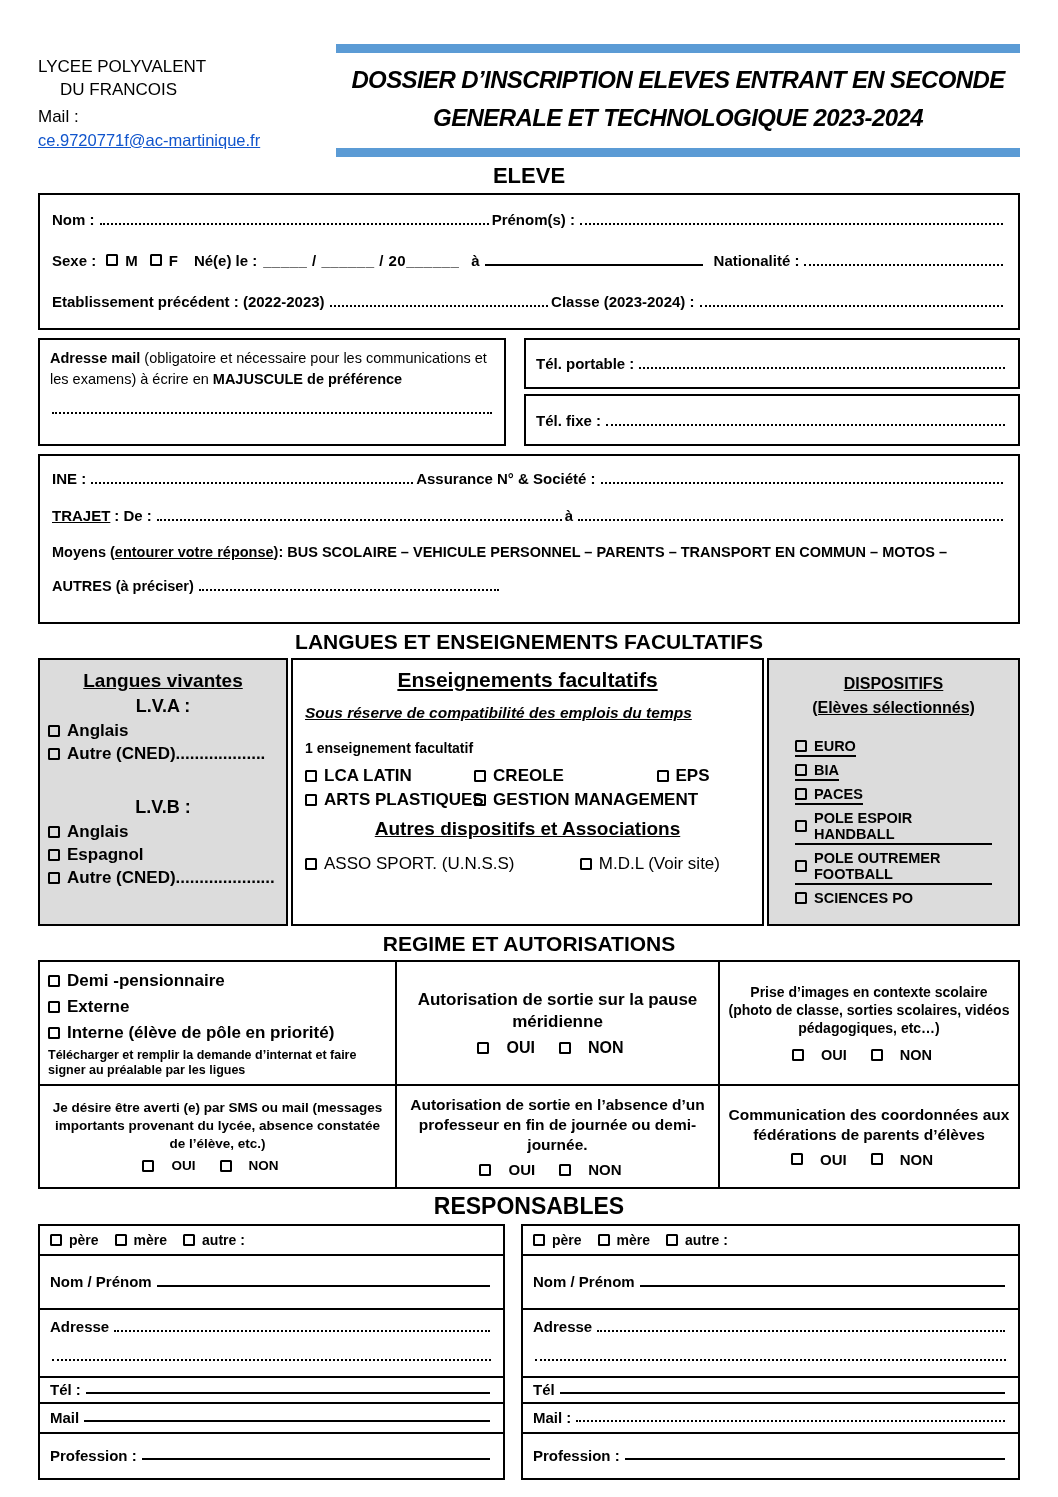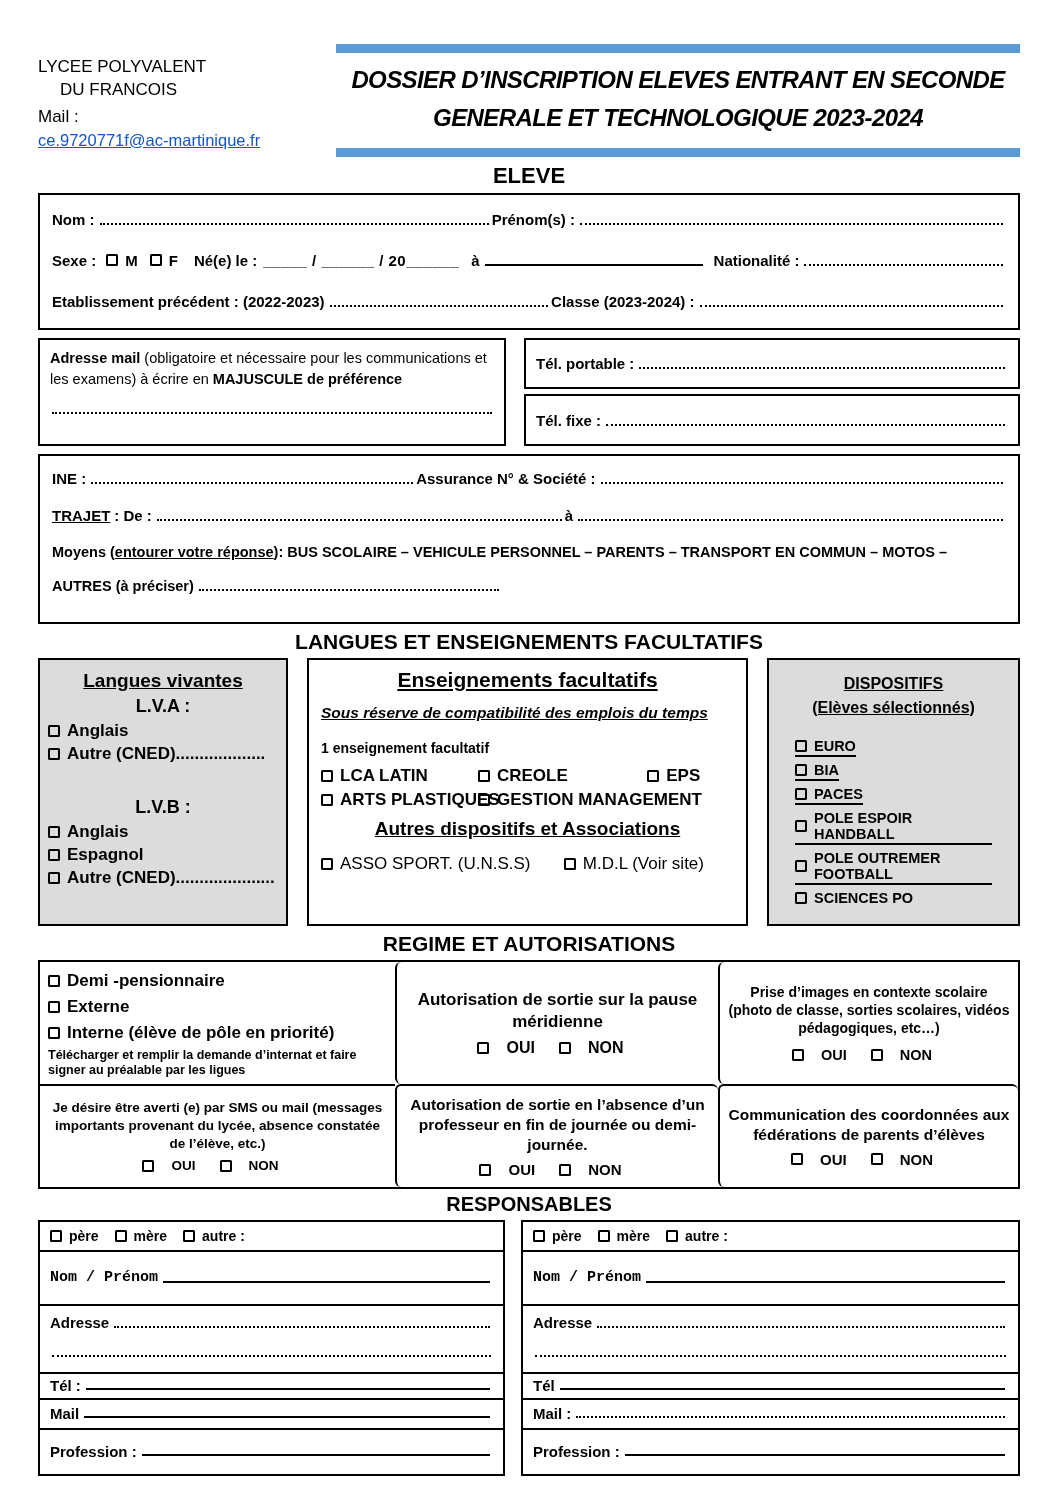--- a/index.html
+++ b/index.html
@@ -55,21 +55,21 @@
   .telcol { flex:1; display:flex; flex-direction:column; gap:5px; }
   .telbox { flex:1; padding:6px 10px; display:flex; flex-direction:column; justify-content:center; }
 
   
   .inebox { margin-top:8px; padding:14px 12px 8px; }
   .inebox .line { margin-bottom:20px; }
   .moyens { font-weight:700; font-size:14.5px; margin-bottom:18px; }
   .autres-dots { width:300px; }
 
   
-  .cols { display:flex; gap:19px; margin-top:2px; }
+  .cols { display:flex; gap:3px; margin-top:2px; }
   .gcol { background:var(--panel-gray,#dcdcdc); }
   .col-left  { width:250px; padding:10px 8px; }
   .col-mid   { flex:1; padding:8px 12px; background:#fff; }
   .col-right { width:253px; padding:12px 10px; }
   .lv-title { text-align:center; font-weight:700; font-size:19px; text-decoration:underline; margin-bottom:2px; }
   .lv-sub   { text-align:center; font-weight:700; font-size:18px; margin:4px 0; }
   .lv-item  { font-weight:700; font-size:17px; margin:3px 0; display:flex; align-items:center; }
   .lv-gap   { height:26px; }
   .ef-title { text-align:center; font-weight:700; font-size:21px; text-decoration:underline; margin-bottom:12px; }
   .ef-sub   { font-weight:700; font-style:italic; font-size:15.5px; text-decoration:underline; margin-bottom:18px; }
@@ -81,37 +81,37 @@
   .disp-title { text-align:center; font-weight:700; font-size:16px; text-decoration:underline; line-height:1.5; }
   .disp-list { margin-top:18px; }
   .disp-item { font-weight:700; font-size:14.5px; margin:5px 16px; display:flex; align-items:center; }
   .disp-item .txtwrap { border-bottom:2px solid #000; display:inline-flex; align-items:center; padding-bottom:1px; }
   .disp-item.nounder .txtwrap { border-bottom:none; }
 
   
   .regime { margin-top:2px; border:2.5px solid #000; display:grid;
             grid-template-columns:355px 323px 1fr; grid-template-rows:122px 103px; }
   .rcell { padding:6px 8px; display:flex; flex-direction:column; justify-content:center; }
-  .bl { border-left:2.5px solid #000;border-radius:6px; }
+  .bl { border-left:2.5px solid #000; }
   .bt { border-top:2.5px solid #000; }
   .pension-item { font-weight:700; font-size:17px; display:flex; align-items:center; margin:3px 0; }
   .pension-note { font-weight:700; font-size:12.5px; line-height:1.25; margin-top:2px; }
   .rtext { font-weight:700; text-align:center; line-height:1.3; }
   .t17 { font-size:17px; } .t15 { font-size:15.5px; } .t14 { font-size:14px; } .t13 { font-size:13.5px; }
   .mt6 { margin-top:6px; } .mt10 { margin-top:10px; }
 
   
   .resp-row { display:flex; gap:16px; margin-top:2px; }
   .rblock { border:2.5px solid #000; }
   .rb-left { width:467px; } .rb-right { flex:1; }
   .rb-row { border-bottom:2.5px solid #000; display:flex; align-items:center; padding:0 10px; }
   .rb-row:last-child { border-bottom:none; }
   .rb-head { height:30px; gap:16px; font-weight:700; font-size:14px; }
   .rb-head .hitem { display:flex; align-items:center; }
-  .rb-nom { height:54px;font-family:Liberation Mono, monospace; } .rb-adr { height:68px; display:block; padding-top:8px; }
+  .rb-nom { height:54px; } .rb-adr { height:68px; display:block; padding-top:8px; }
   .rb-tel { height:26px; } .rb-mail { height:30px; } .rb-prof { height:44px; }
   .rb-row .lbl { font-size:15px; }
   .adr-line2 { border-bottom:2.2px dotted #000; margin:24px 2px 0; }
 </style>
 </head>
 <body>
 
 <div class="page">
 
   <div class="top">
@@ -385,21 +385,21 @@
       <div class="rtext t15">Communication des coordonnées aux fédérations de parents d’élèves</div>
       <div class="ouinon mt6" style="font-size:15px">
         <span class="cb"></span>
           <span class="onl">OUI</span>
         <span class="cb"></span>
           <span class="onl">NON</span>
       </div>
     </div>
   </div>
 
-  <div class="h1" style="font-size:20px; margin-top:4px;">RESPONSABLES</div>
+  <div class="h1" style="font-size:23px; margin-top:4px;">RESPONSABLES</div>
 
   <div class="resp-row">
 
     <div class="rblock rb-left">
       <div class="rb-row rb-head">
         <span class="hitem">
             <span class="cb"></span>
             <span>père</span>
           </span>
         <span class="hitem">

